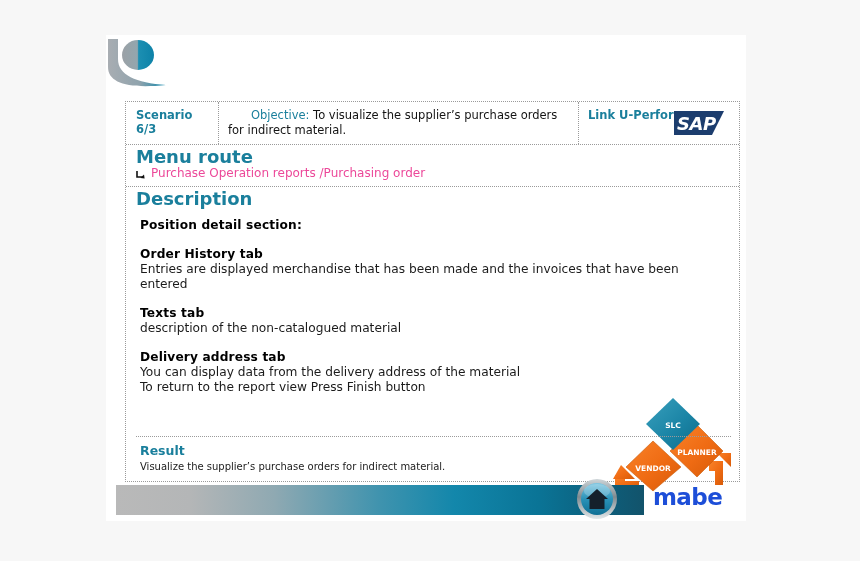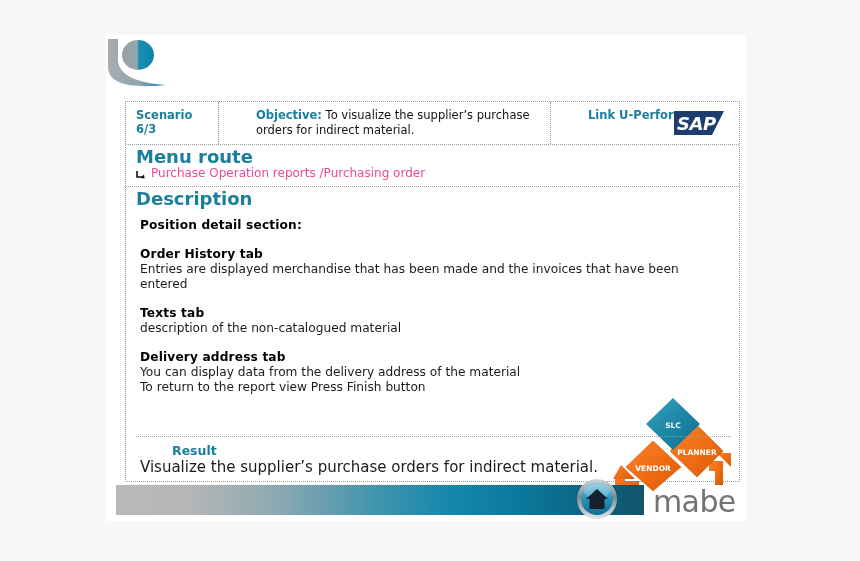--- a/index.html
+++ b/index.html
@@ -60,21 +60,20 @@
     border: 1px dotted #9a9a9a;
     border-collapse: separate;
     background: #fff;
     box-sizing: border-box;
   }
 
   .row {
     display: flex;
     border-bottom: 1px dotted #9a9a9a;
     box-sizing: border-box;
-    gap: 28px;
   }
   .row.last { border-bottom: none; }
 
   .cell-scenario {
     width: 93px;
     box-sizing: border-box;
     padding: 6px 0 6px 10px;
     border-right: 1px dotted #9a9a9a;
     color: #1a7f9c;
     font-weight: bold;
@@ -85,21 +84,22 @@
     flex: 1;
     box-sizing: border-box;
     padding: 6px 8px 6px 9px;
     border-right: 1px dotted #9a9a9a;
     font-size: 11.5px;
     line-height: 15px;
     color: #141414;
   }
   .cell-objective .lbl {
     color: #1a7f9c;
-    font-weight: bold;
+    font-weight: normal;
+    margin-left: 23px;
   }
   .cell-link {
     width: 160px;
     box-sizing: border-box;
     padding: 6px 0 4px 9px;
     position: relative;
   }
   .cell-link .lbl {
     color: #1a7f9c;
     font-weight: bold;
@@ -184,24 +184,23 @@
   .result-block {
     position: absolute;
     left: 14px;
     bottom: 6px;
   }
   .result-head {
     color: #1a7f9c;
     font-weight: bold;
     font-size: 12.5px;
     line-height: 16px;
-    margin-left: 32px;
   }
   .result-text {
-    font-size: 15px;
+    font-size: 10px;
     color: #1b1b1b;
     line-height: 16px;
   }
 
   
   .footer {
     position: absolute;
     left: 0;
     bottom: 0;
     width: 640px;
@@ -222,23 +221,23 @@
     position: absolute;
     left: 470px;
     top: -1px;
     width: 42px;
     height: 42px;
   }
   .mabe {
     position: absolute;
     left: 547px;
     top: 5px;
-    font-size: 30px;
-    font-weight: normal;
-    color: #737373;
+    font-size: 23px;
+    font-weight: bold;
+    color: #1d4ed8;
     letter-spacing: -0.6px;
     font-family: "DejaVu Sans", "Liberation Sans", sans-serif;
   }
 </style>
 </head>
 <body>
 
 <div class="sheet">
 
   <div class="header">

